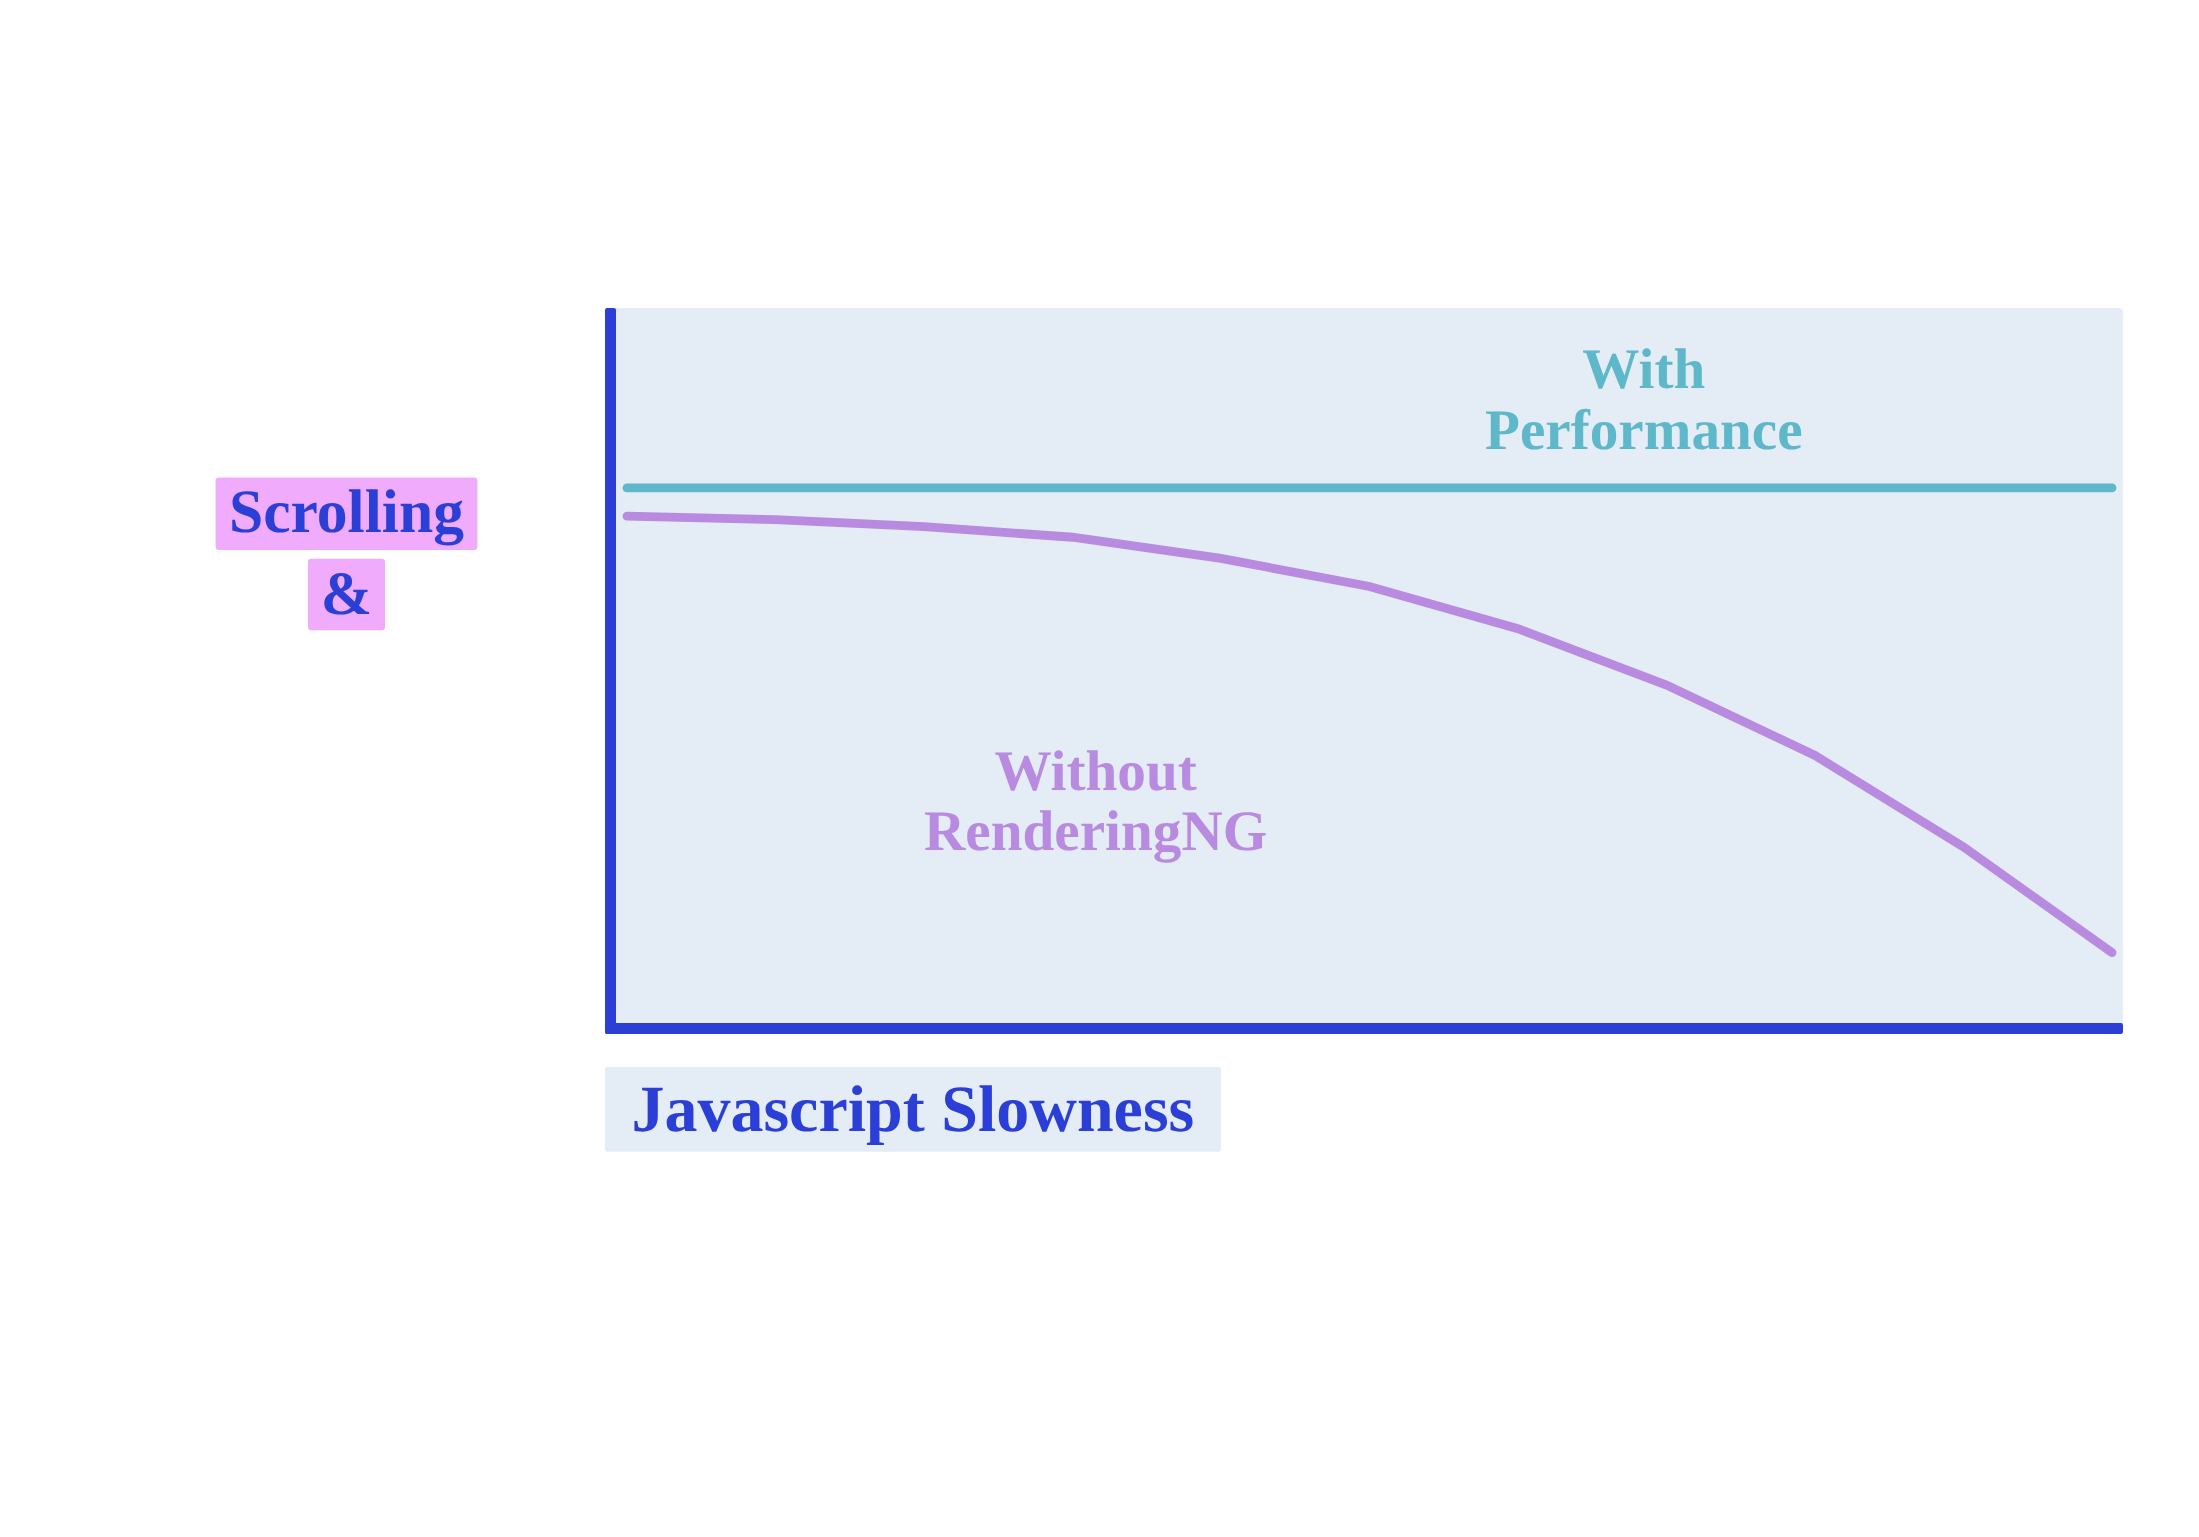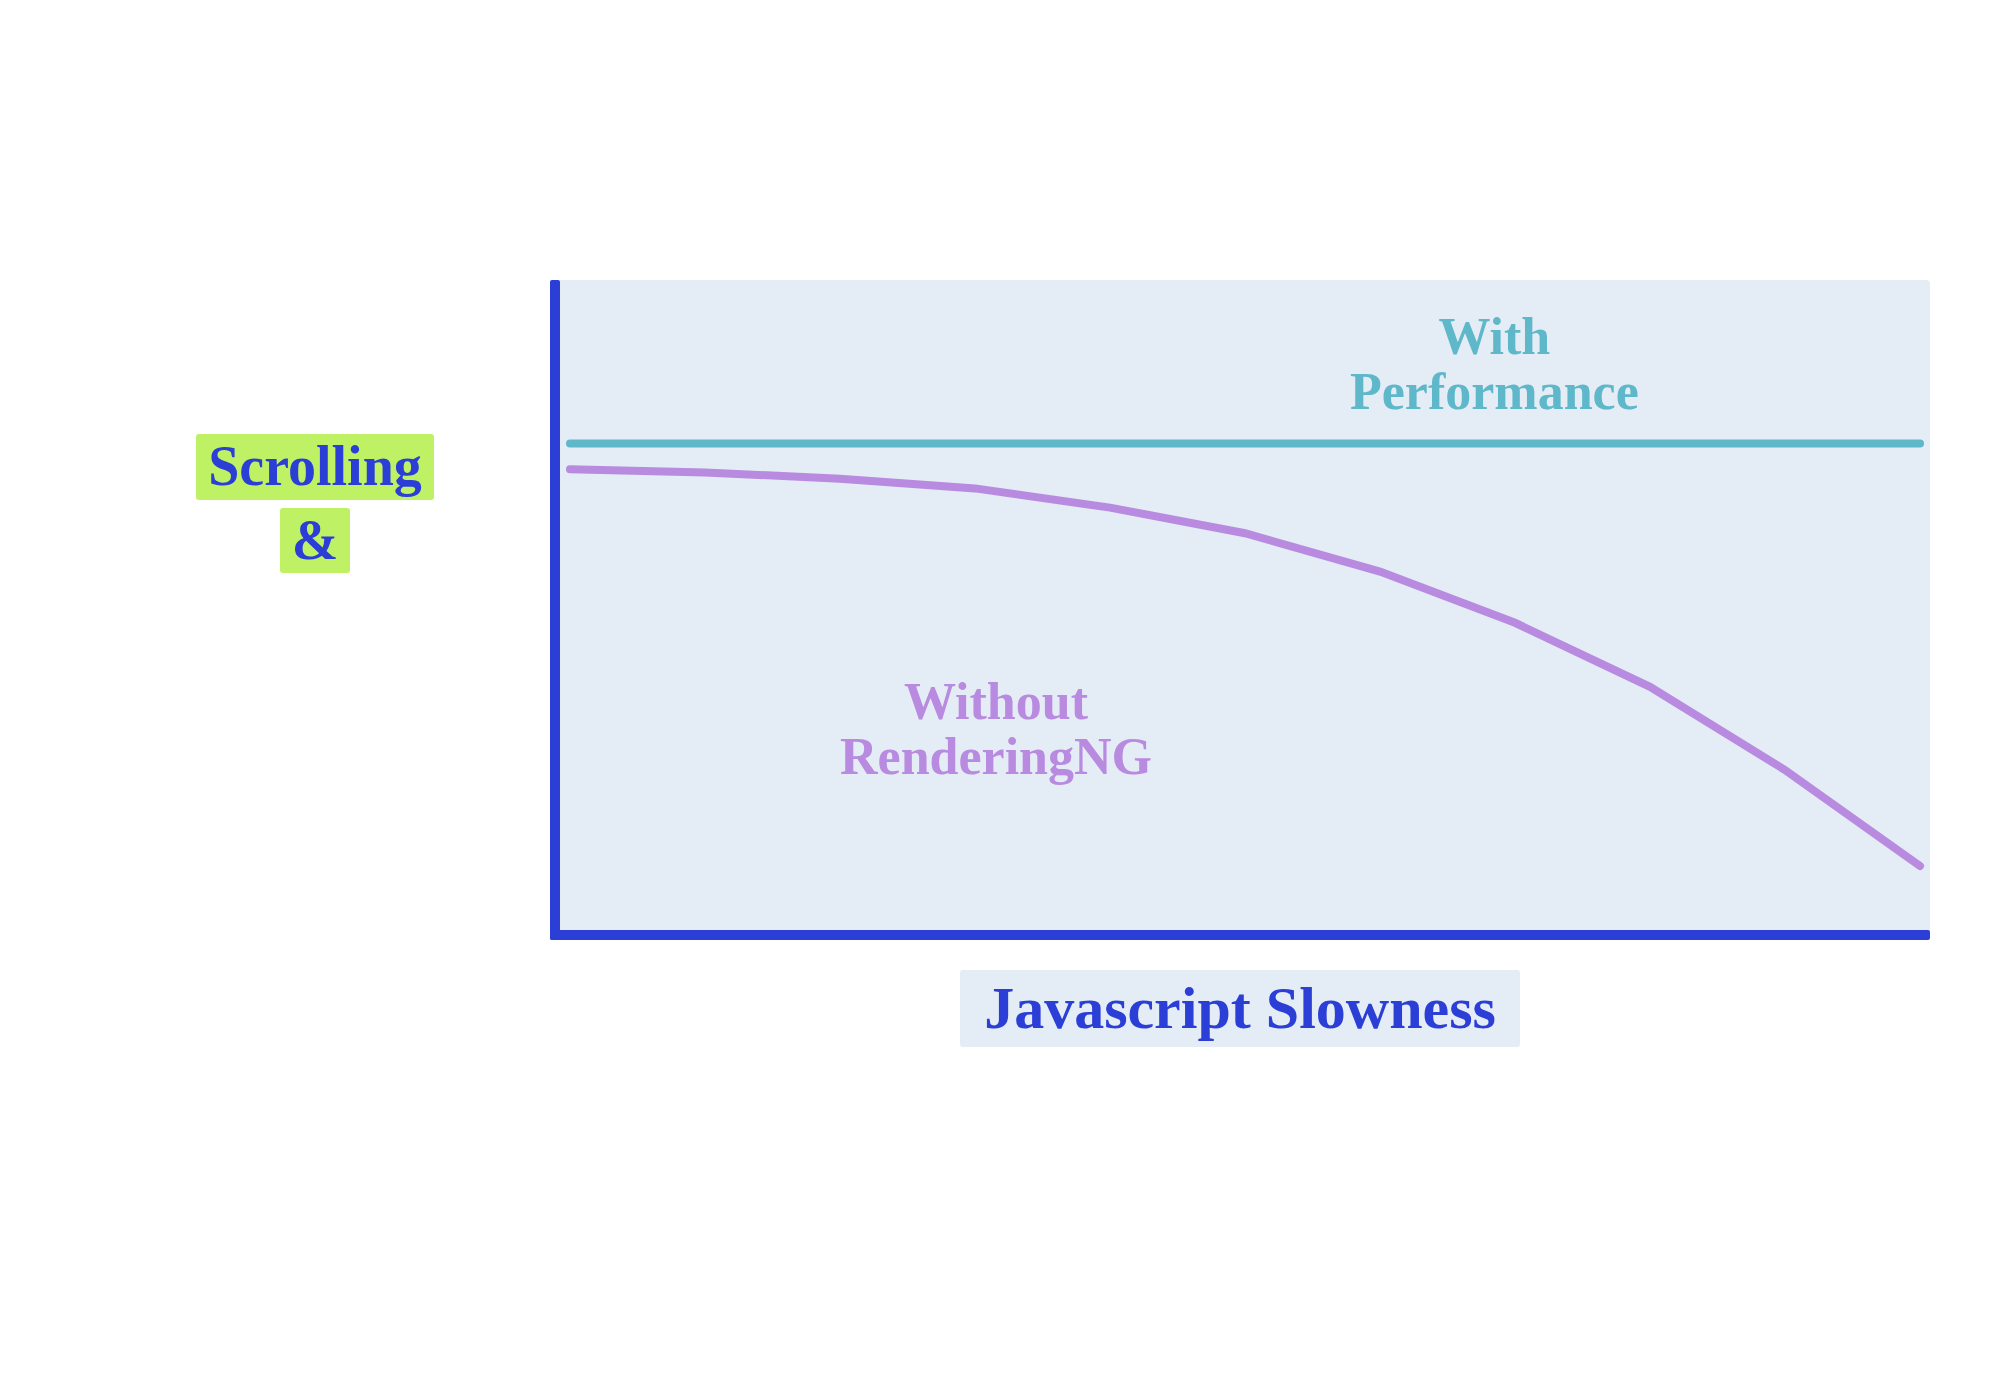--- a/index.html
+++ b/index.html
@@ -50,32 +50,32 @@
     left: 0;
     top: 150px;
     width: 430px;
     text-align: center;
   }
   .y-label-line {
     display: inline-block;
     font-size: 56px;
     font-weight: bold;
     color: #2b3fd6;
-    background: #bef264;
+    background: #f0abfc;
     padding: 2px 12px;
     margin: 4px 0;
     border-radius: 3px;
     line-height: 1.1;
   }
   .x-label-box {
     position: absolute;
     left: 450px;
     top: 690px;
     width: 1380px;
-    text-align: center;
+    text-align: left;
   }
   .x-label-text {
     display: inline-block;
     font-size: 60px;
     font-weight: bold;
     color: #2b3fd6;
     background: #e4ecf5;
     padding: 4px 24px;
     border-radius: 3px;
   }

